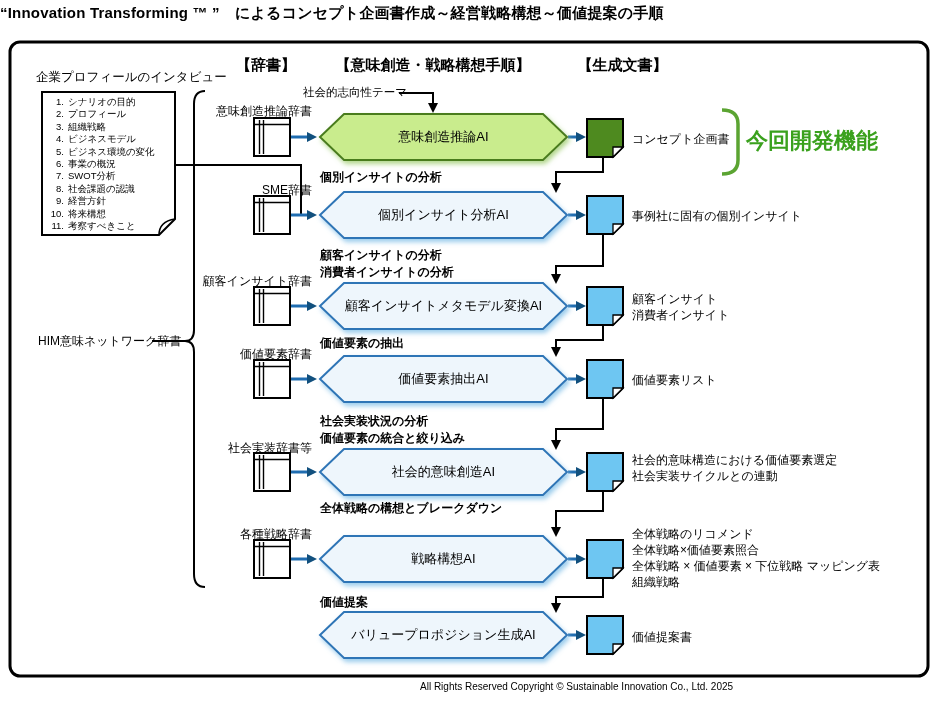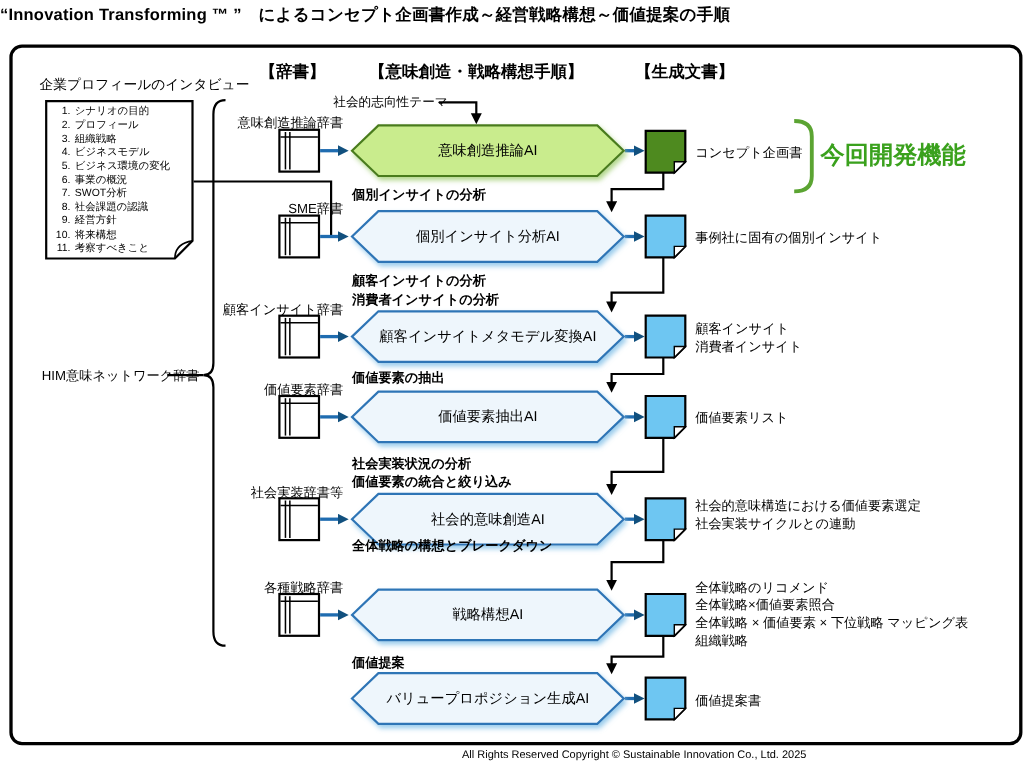--- a/index.html
+++ b/index.html
@@ -243,21 +243,21 @@
   <div class="abs hexlabel" style="top:356px;">価値要素抽出AI</div>
   <div class="abs outlbl" style="top:372px;">価値要素リスト</div>
 
   <div class="abs heading" style="top:413px;">社会実装状況の分析</div>
   <div class="abs heading" style="top:430px;">価値要素の統合と絞り込み</div>
   <div class="abs dictlbl" style="top:440px;">社会実装辞書等</div>
   <div class="abs hexlabel" style="top:449px;">社会的意味創造AI</div>
   <div class="abs outlbl" style="top:452px;">社会的意味構造における価値要素選定</div>
   <div class="abs outlbl" style="top:468px;">社会実装サイクルとの連動</div>
 
-  <div class="abs heading" style="top:488px;">全体戦略の構想とブレークダウン</div>
+  <div class="abs heading" style="top:500px;">全体戦略の構想とブレークダウン</div>
   <div class="abs dictlbl" style="top:526px;">各種戦略辞書</div>
   <div class="abs hexlabel" style="top:536px;">戦略構想AI</div>
   <div class="abs outlbl" style="top:526px;">全体戦略のリコメンド</div>
   <div class="abs outlbl" style="top:542px;">全体戦略×価値要素照合</div>
   <div class="abs outlbl" style="top:558px;">全体戦略 × 価値要素 × 下位戦略 マッピング表</div>
   <div class="abs outlbl" style="top:574px;">組織戦略</div>
 
   <div class="abs heading" style="top:594px;">価値提案</div>
   <div class="abs hexlabel" style="top:612px;">バリュープロポジション生成AI</div>
   <div class="abs outlbl" style="top:629px;">価値提案書</div>

